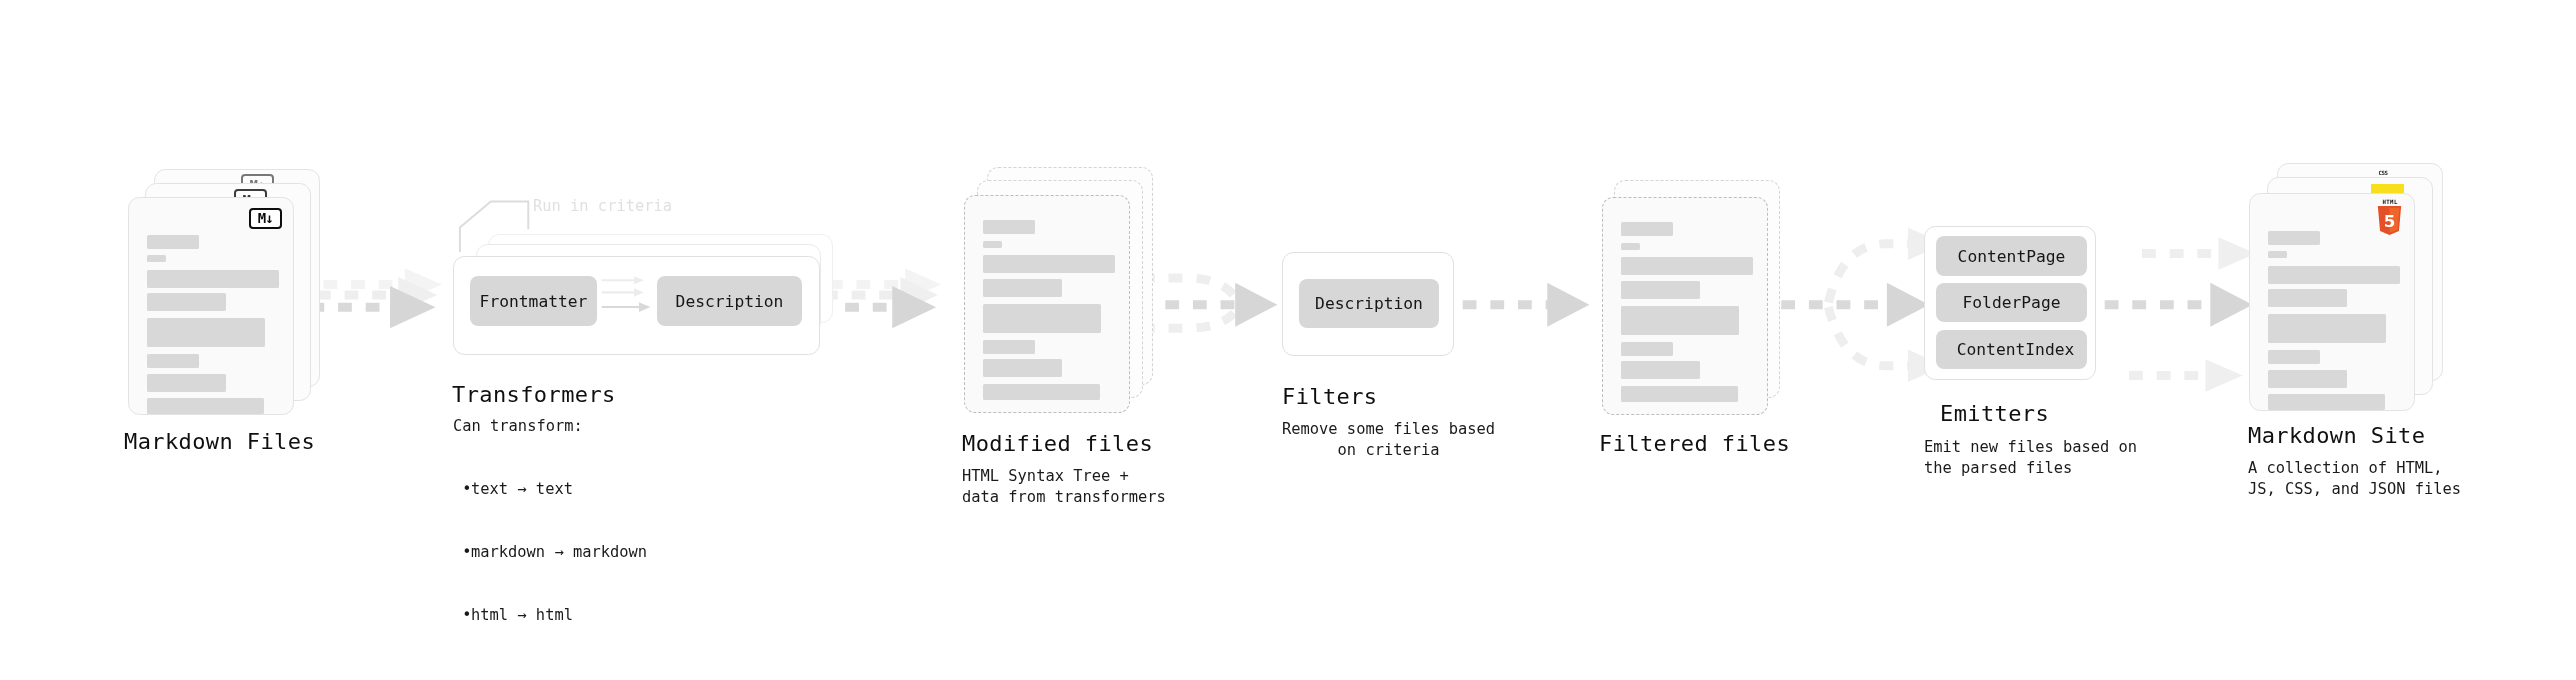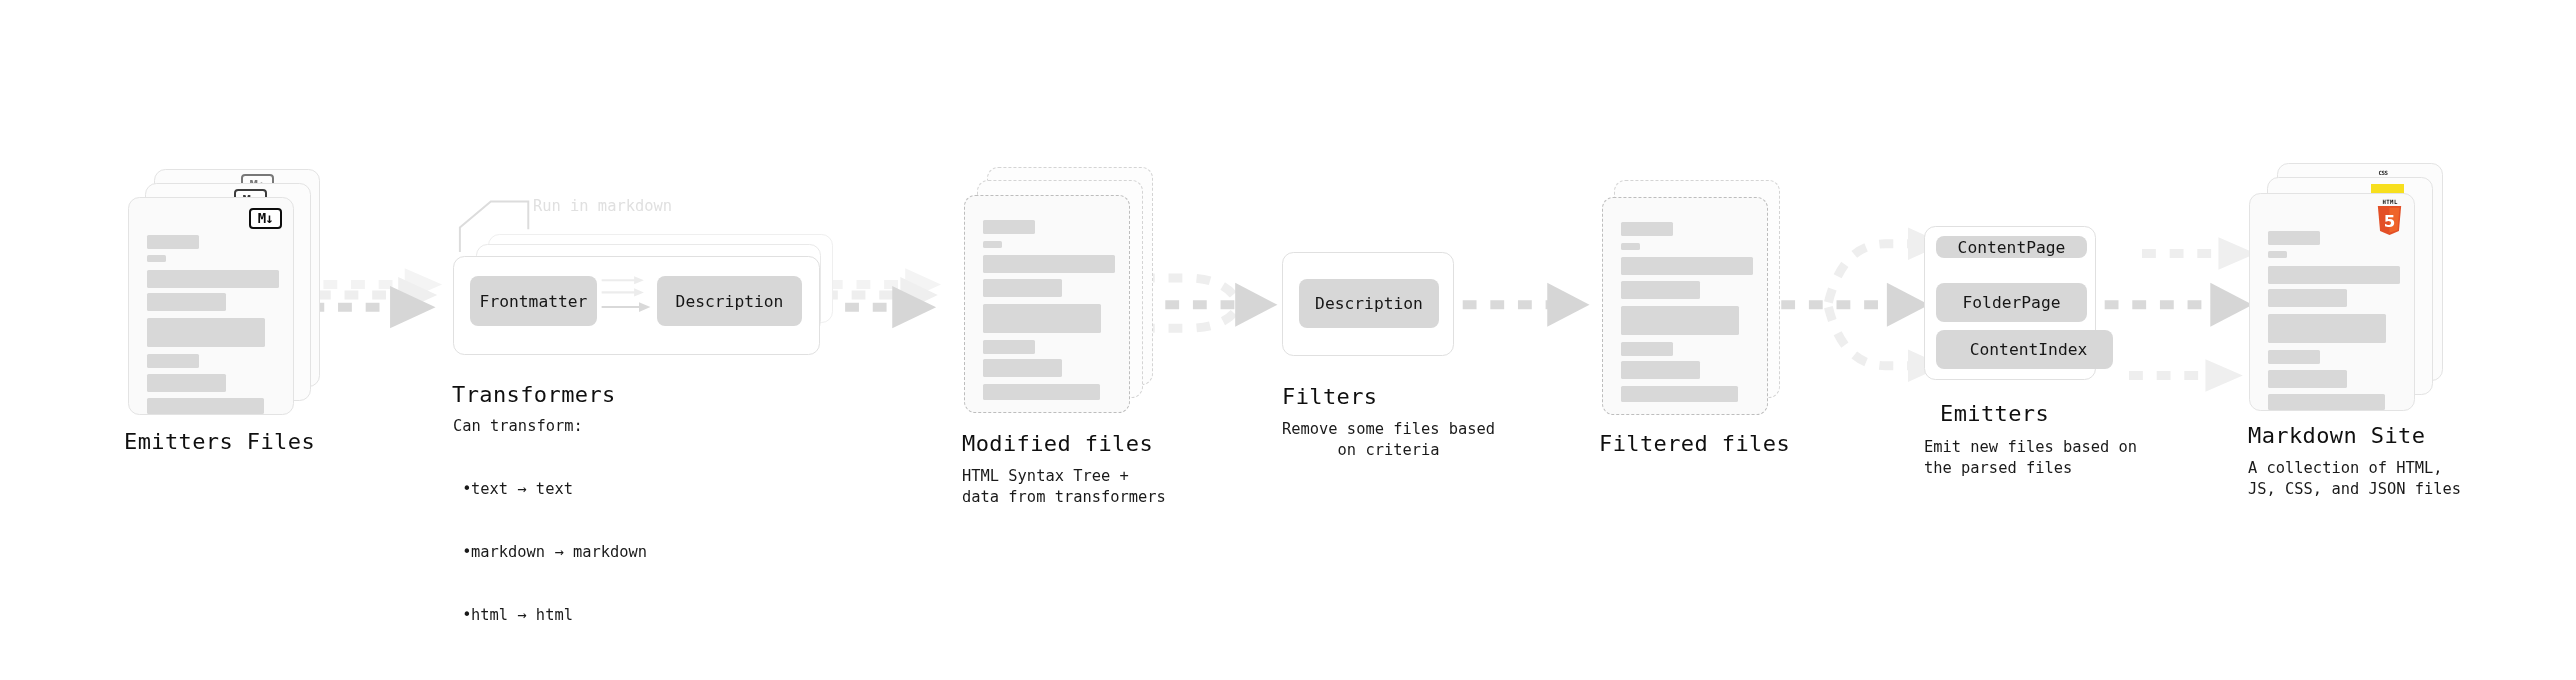--- a/index.html
+++ b/index.html
@@ -163,29 +163,29 @@
         <div class="s-bar" style="left:0;top:57px;width:18.7px;height:6.5px;"></div>
         <div class="s-bar" style="left:0;top:72px;width:132px;height:18px;"></div>
         <div class="s-bar" style="left:0;top:95px;width:79px;height:18px;"></div>
         <div class="s-bar" style="left:0;top:120px;width:118px;height:29px;"></div>
         <div class="s-bar" style="left:0;top:156px;width:52px;height:14px;"></div>
         <div class="s-bar" style="left:0;top:176px;width:79px;height:18px;"></div>
         <div class="s-bar" style="left:0;top:200px;width:117px;height:16.3px;"></div>
       </div>
     </div>
   </div>
-  <div class="title" style="left:124px;top:429px;">Emitters Files</div>
+  <div class="title" style="left:124px;top:429px;">Markdown Files</div>
 </div>
 
 <div class="stage">
 
   <svg style="position:absolute;left:455px;top:195px;width:114px;height:57px;" viewBox="0 0 140 70" width="114" height="57">
     <path d="M6,70 L6,40 L44,8 L90,8 L90,42" fill="none" stroke="#dcdcdc" stroke-width="2.4"></path>
   </svg>
-  <div class="runlabel" style="left:533px;top:197px;">Run in markdown</div>
+  <div class="runlabel" style="left:533px;top:197px;">Run in criteria</div>
 
   <div class="gbox g1" style="left:488px;top:234px;width:345px;height:89px;"></div>
   <div class="pill f1" style="left:504px;top:252px;width:120px;height:44px;">Frontmatter</div>
   <div class="pill f1" style="left:655px;top:252px;width:128px;height:44px;">Description</div>
 
   <div class="gbox g2" style="left:476px;top:244px;width:345px;height:89px;"></div>
   <div class="pill f2" style="left:492px;top:262px;width:120px;height:44px;">Frontmatter</div>
   <div class="pill f2" style="left:644px;top:262px;width:128px;height:44px;">Description</div>
 
   <div class="gbox" style="left:453px;top:256px;width:367px;height:99px;"></div>
@@ -258,23 +258,23 @@
         <div class="s-bar" style="left:0;top:163px;width:79px;height:18px;"></div>
         <div class="s-bar" style="left:0;top:188px;width:117px;height:16.3px;"></div>
       </div>
     </div>
   </div>
   <div class="title" style="left:1599px;top:431px;">Filtered files</div>
 </div>
 
 <div class="stage">
   <div class="gbox" style="left:1924px;top:226px;width:172px;height:154px;"></div>
-  <div class="pill" style="left:1936px;top:236px;width:151px;height:22px;">ContentPage</div>
+  <div class="pill" style="left:1936px;top:236px;width:151px;height:40px;">ContentPage</div>
   <div class="pill" style="left:1936px;top:283px;width:151px;height:39px;">FolderPage</div>
-  <div class="pill" style="left:1936px;top:330px;width:177px;height:39px;padding-left:8px;">ContentIndex</div>
+  <div class="pill" style="left:1936px;top:330px;width:151px;height:39px;padding-left:8px;">ContentIndex</div>
   <div class="title" style="left:1924px;top:401px;margin-left:16px;">Emitters</div>
   <div class="sub" style="left:1924px;top:437px;">Emit new files based on
 the parsed files</div>
 </div>
 
 <div class="stage">
   <div class="cardstack">
     <div class="card ghost" style="left:2277px;top:163px;"></div>
     <div class="cssbadge" style="left:2369px;top:169px;">
       <div class="t">CSS</div>

